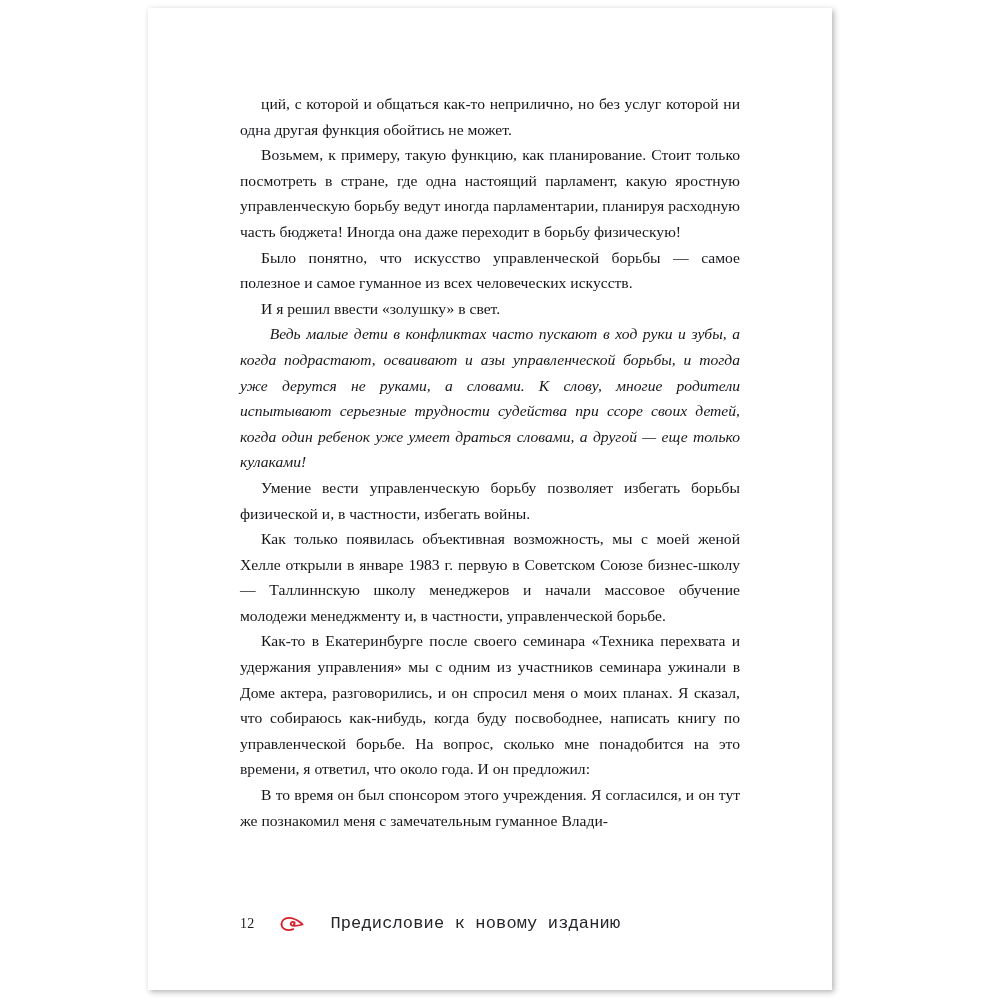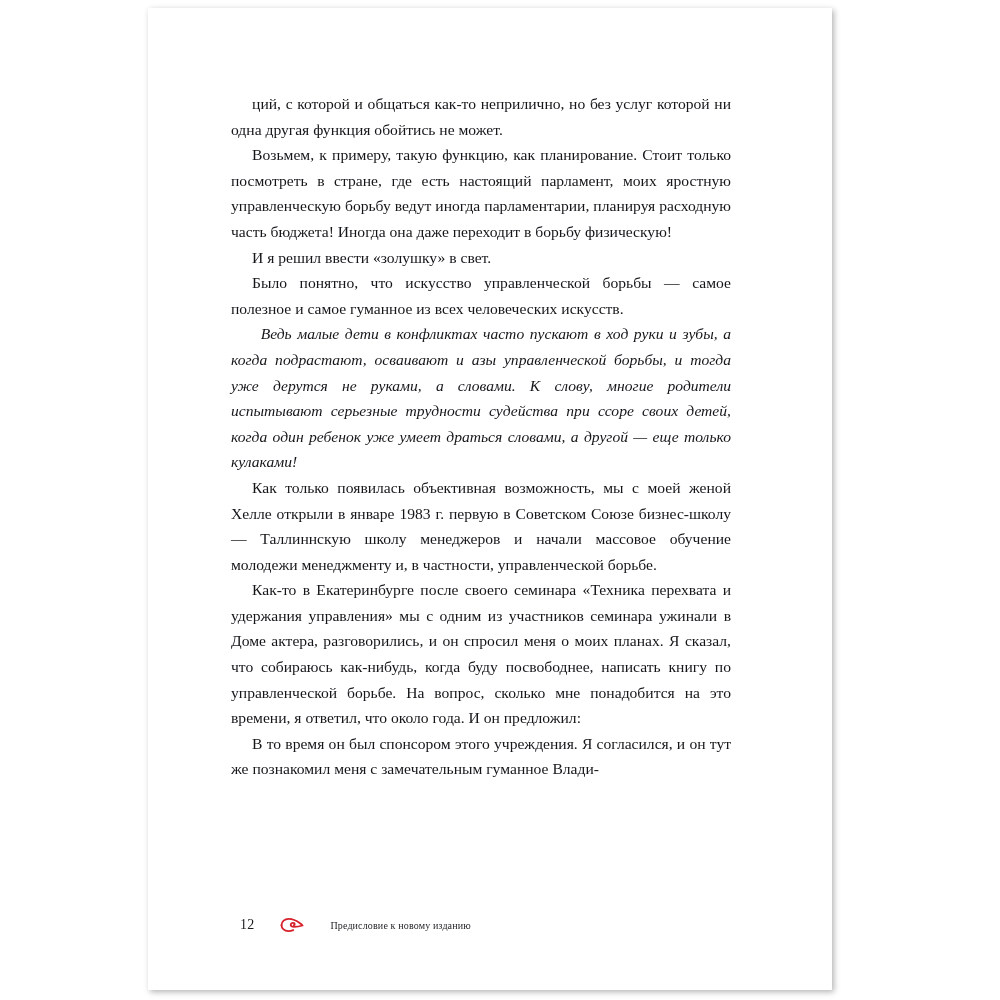--- a/index.html
+++ b/index.html
@@ -26,21 +26,21 @@
     background: #ffffff;
     box-shadow: 2px 2px 6px rgba(0,0,0,0.30);
     overflow: hidden;
   }
   .page-inner {
     position: absolute;
     left: 0; top: 0; right: 0; bottom: 0;
   }
   .body-text {
     position: absolute;
-    left: 83px;
+    left: 92px;
     top: 83px;
     width: 500px;
     font-family: "Liberation Serif", serif;
     font-size: 15.6px;
     line-height: 25.6px;
     color: #16161a;
     text-align: justify;
     text-justify: inter-word;
     hyphens: manual;
   }
@@ -71,39 +71,40 @@
     color: #1b1b1f;
     letter-spacing: 0.2px;
   }
   .foot-mark {
     width: 24px;
     height: 16px;
     flex: 0 0 auto;
     display: block;
   }
   .foot-title {
-    font-family: Liberation Serif, serif;
-    font-size: 10px;
+    font-family: Liberation Mono, monospace;
+    font-size: 17px;
     color: #25252a;
     letter-spacing: 0.15px;
   }
 </style>
 </head>
 <body>
 
 <div class="canvas">
   <div class="page">
     <div class="page-inner">
 
       <div class="body-text">
         <p class="indent">ций, с которой и общаться как-то неприлично, но без услуг которой ни одна другая функция обойтись не может.</p>
-        <p class="indent">Возьмем, к примеру, такую функцию, как планирование. Стоит только посмотреть в стране, где есть настоящий парламент, моих яростную управленческую борьбу ведут иногда парламентарии, планируя расходную часть бюджета! Иногда она даже переходит в борьбу физическую!</p>
+        <p class="indent">Возьмем, к примеру, такую функцию, как планирование. Стоит только посмотреть в стране, где одна настоящий парламент, какую яростную управленческую борьбу ведут иногда парламентарии, планируя расходную часть бюджета! Иногда она даже переходит в борьбу физическую!</p>
+        <p class="indent">Было понятно, что искусство управленческой борьбы — самое полезное и самое гуманное из всех человеческих искусств.</p>
         <p class="indent">И я решил ввести «золушку» в свет.</p>
-        <p class="indent">Было понятно, что искусство управленческой борьбы — самое полезное и самое гуманное из всех человеческих искусств.</p>
         <p class="indent-wide"> Ведь малые дети в конфликтах часто пускают в ход руки и зубы, а когда подрастают, осваивают и азы управленческой борьбы, и тогда уже дерутся не руками, а словами. К слову, многие родители испытывают серьезные трудности судейства при ссоре своих детей, когда один ребенок уже умеет драться словами, а другой — еще только кулаками!</p>
+        <p class="indent">Умение вести управленческую борьбу позволяет избегать борьбы физической и, в частности, избегать войны.</p>
         <p class="indent">Как только появилась объективная возможность, мы с моей женой Хелле открыли в январе 1983 г. первую в Советском Союзе бизнес-школу — Таллиннскую школу менеджеров и начали массовое обучение молодежи менеджменту и, в частности, управленческой борьбе.</p>
         <p class="indent">Как-то в Екатеринбурге после своего семинара «Техника перехвата и удержания управления» мы с одним из участников семинара ужинали в Доме актера, разговорились, и он спросил меня о моих планах. Я сказал, что собираюсь как-нибудь, когда буду посвободнее, написать книгу по управленческой борьбе. На вопрос, сколько мне понадобится на это времени, я ответил, что около года. И он предложил:</p>
         <p class="indent">В то время он был спонсором этого учреждения. Я согласился, и он тут же познакомил меня с замечательным гуманное Влади-</p>
       </div>
 
       <div class="footer">
         <span class="folio">12</span>
         <svg class="foot-mark" viewBox="0 0 24 16">
           <path d="M1.5 8.2c0-3.6 3.2-6.4 7.2-6.4 4.6 0 8.4 2.2 11.3 4.4 1.2.9 2.1 1.7 2.6 2.3-2.4.7-5.4 1.3-8.3 1.3-2.1 0-3.6-.7-3.6-2.1 0-1.1 1-1.9 2.2-1.9 1 0 1.8.6 1.8 1.4 0 .6-.4 1-.9 1" fill="none" stroke="#d6202a" stroke-width="1.8" stroke-linecap="round" stroke-linejoin="round"></path>
           <path d="M1.5 8.2c0 3.4 3 5.9 6.8 5.9 1.9 0 3.6-.4 5-1" fill="none" stroke="#d6202a" stroke-width="1.8" stroke-linecap="round"></path>

